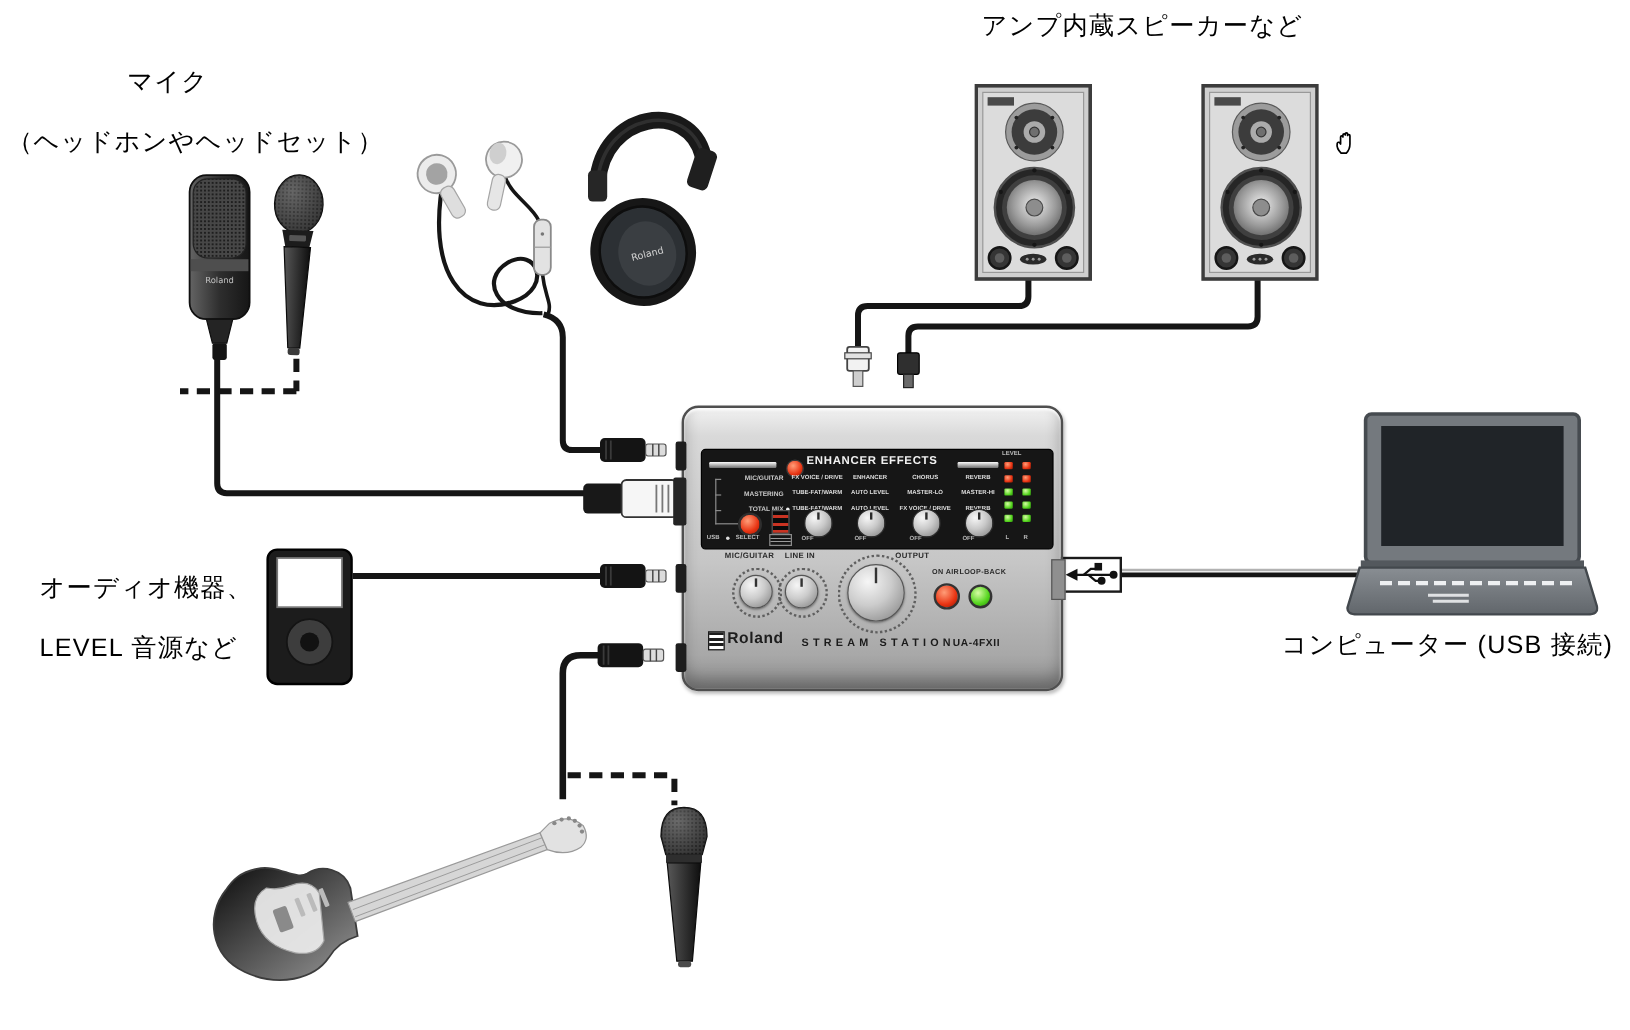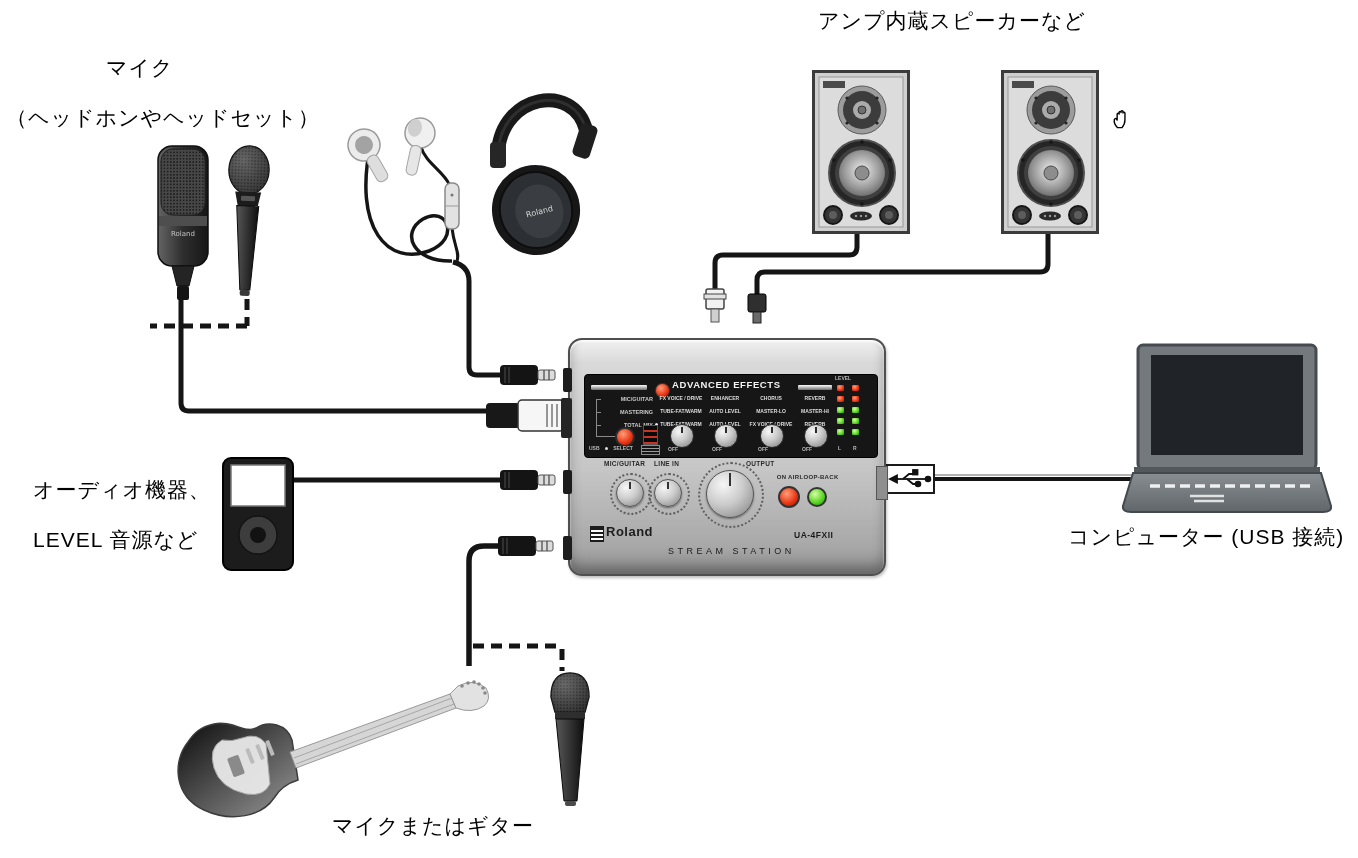--- a/index.html
+++ b/index.html
@@ -33,21 +33,21 @@
   .knob{position:absolute;border-radius:50%;border:1px solid #555;
     background:radial-gradient(circle at 35% 30%,#f6f6f6,#cccccc 45%,#8f8f8f 88%,#7c7c7c);
     box-shadow:0 1px 2px rgba(0,0,0,.45);}
   .knob::after{content:"";position:absolute;left:50%;top:2px;width:2px;height:28%;background:#333;transform:translateX(-50%);}
   .ring{position:absolute;border:2px dotted #5f5f5f;border-radius:50%;}
   .flabel{position:absolute;font-size:6.5px;font-weight:bold;color:#2b2b2b;letter-spacing:.3px;white-space:nowrap;}
   .btn{position:absolute;border-radius:50%;border:2px solid #333;}
   .brandbox{position:absolute;width:12px;height:14px;border:1px solid #1c1c1c;
     background:repeating-linear-gradient(180deg,#1c1c1c 0 2.5px,#fff 2.5px 4.5px);}
   .brand{position:absolute;font-weight:800;font-size:13px;color:#1d1d1d;letter-spacing:.5px;}
-  .series{position:absolute;font-weight:normal;font-size:9px;color:#1b1b1b;letter-spacing:3.5px;white-space:nowrap;margin-top:16px;}
+  .series{position:absolute;font-weight:bold;font-size:9px;color:#1b1b1b;letter-spacing:3.5px;white-space:nowrap;}
   .model{position:absolute;font-weight:bold;font-size:8.5px;color:#1b1b1b;letter-spacing:.5px;}
   .jack{position:absolute;background:#1d1d1d;border-radius:2px;}
   .switchg{position:absolute;left:58px;top:50px;width:13px;height:18px;border:1px solid #555;
     background:repeating-linear-gradient(180deg,#0a0a0a 0 3.5px,#c93322 3.5px 6px);}
   .switchsub{position:absolute;left:56px;top:70px;width:17px;height:8px;border:1px solid #8a8a8a;
     background:repeating-linear-gradient(180deg,transparent 0 2px,#9a9a9a 2px 3px);}
 </style>
 </head>
 <body>
 
@@ -147,21 +147,20 @@
       </g>
     </g>
   </svg>
 
   <div class="jl" style="left:106px;top:54px">マイク</div>
   <div class="jl" style="left:6px;top:104px">（ヘッドホンやヘッドセット）</div>
   <div class="jl" style="left:818px;top:7px">アンプ内蔵スピーカーなど</div>
   <div class="jl" style="left:33px;top:476px">オーディオ機器、</div>
   <div class="jl" style="left:33px;top:526px">LEVEL 音源など</div>
   <div class="jl" style="left:1068px;top:523px">コンピューター (USB 接続)</div>
-  <div class="jl" style="left:332px;top:812px">マイクまたはギター</div>
 
   <div class="eq" style="left:150px;top:138px">
     <svg width="70" height="170" viewBox="0 0 70 170">
       <rect x="8" y="8" width="50" height="120" rx="14" fill="url(#gMic)" stroke="#0f0f0f" stroke-width="1.5"></rect>
       <rect x="11" y="11" width="44" height="66" rx="12" fill="url(#mesh)" stroke="#222"></rect>
       <rect x="9" y="78" width="48" height="10" fill="#4e4e4e"></rect>
       <text x="33" y="98" text-anchor="middle" font-size="7" fill="#c0c0c0" font-family="DejaVu Sans, sans-serif">Roland</text>
       <path d="M22,128 L44,128 L39,148 L27,148 Z" fill="#242424" stroke="#0f0f0f"></path>
       <rect x="27" y="148" width="12" height="14" rx="2" fill="#141414"></rect>
     </svg>
@@ -337,21 +336,21 @@
 
     <div class="jack" style="left:-7px;top:28px;width:9px;height:24px"></div>
     <div class="jack" style="left:-9px;top:58px;width:11px;height:40px;background:#242424"></div>
     <div class="jack" style="left:-7px;top:130px;width:9px;height:24px"></div>
     <div class="jack" style="left:-7px;top:196px;width:9px;height:24px"></div>
     <div class="abs" style="left:306px;top:126px;width:10px;height:32px;background:#8f8f8f;border:1px solid #555"></div>
 
     <div id="panel">
       <div class="stripe" style="left:6px;top:10px;width:56px"></div>
       <div class="abs round led-red" style="left:70px;top:8px;width:13px;height:13px;border:1px solid #3a3a3a"></div>
-      <div class="ptitle" style="left:87px;top:4px">ADVANCED EFFECTS</div>
+      <div class="ptitle" style="left:87px;top:4px">ENHANCER EFFECTS</div>
       <div class="stripe" style="left:213px;top:10px;width:34px"></div>
 
       <div class="ptiny" style="left:250px;top:0px">LEVEL</div>
 
       <div class="seg led-red" style="left:252px;top:10px"></div>
       <div class="seg led-red" style="left:267px;top:10px"></div>
       <div class="seg led-red" style="left:252px;top:21px"></div>
       <div class="seg led-red" style="left:267px;top:21px"></div>
       <div class="seg led-green" style="left:252px;top:32px"></div>
       <div class="seg led-green" style="left:267px;top:32px"></div>

